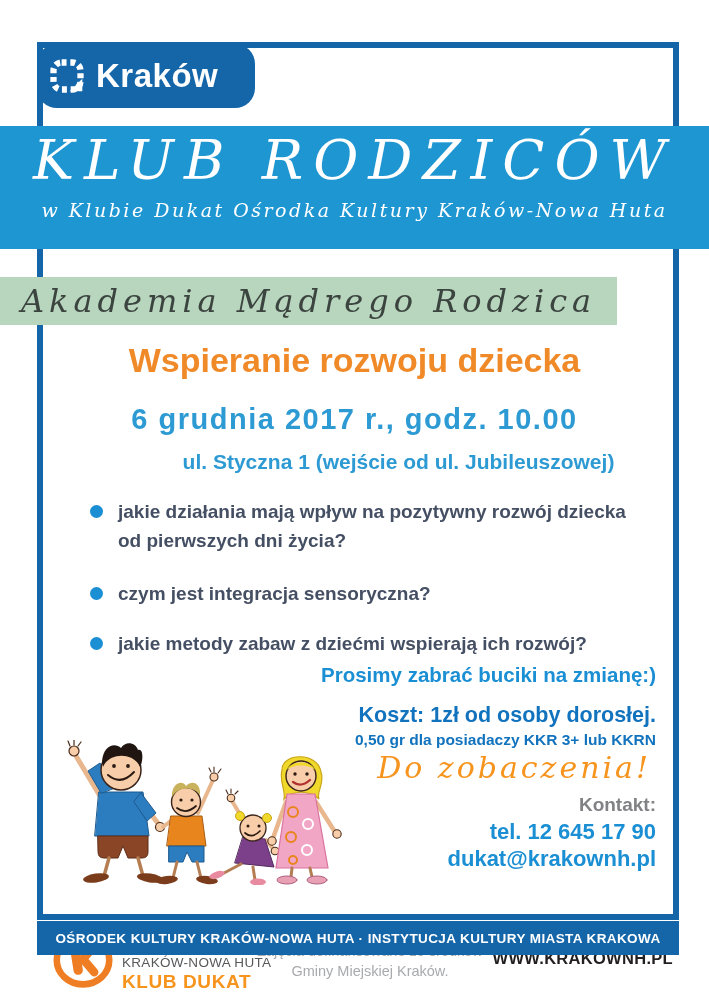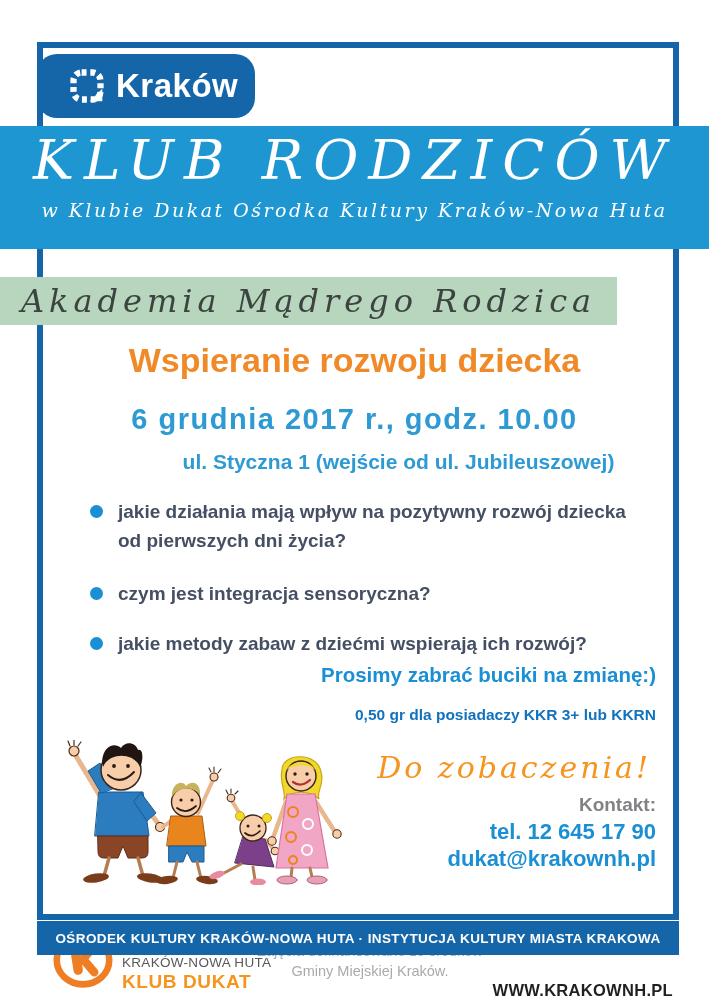--- a/index.html
+++ b/index.html
@@ -12,21 +12,21 @@
     --brightblue:#1b8fd3;
     --deepblue:#1172bd;
   }
   *{box-sizing:border-box;}
   html,body{margin:0;padding:0;}
   body{
     width:709px;height:1000px;position:relative;background:#fff;
     font-family:"Liberation Sans",sans-serif;overflow:hidden;
   }
   .frame{position:absolute;left:37px;top:42px;width:642px;height:878px;border:6px solid var(--dark);z-index:1;}
-  .krakow-block{position:absolute;left:37px;top:54px;width:218px;height:64px;background:var(--dark);display:flex;align-items:center;padding-left:32px;z-index:5;border-radius:20px;}
+  .krakow-block{position:absolute;left:37px;top:44px;width:218px;height:64px;background:var(--dark);display:flex;align-items:center;padding-left:12px;z-index:5;border-radius:20px;}
   .krakow-label{color:#fff;font-size:33px;font-weight:bold;margin-left:11px;letter-spacing:.5px;}
   .banner{position:absolute;left:0;top:126px;width:709px;height:123px;background:var(--mid);z-index:4;text-align:center;color:#fff;}
   .script{font-family:"DejaVu Serif",serif;font-style:italic;}
   .banner-title{margin-top:4px;font-size:55px;letter-spacing:10px;line-height:1.1;}
   .banner-subtitle{margin-top:8px;font-size:19px;letter-spacing:2.5px;}
   .green-band{position:absolute;left:0;top:277px;width:617px;height:48px;background:var(--green);z-index:4;display:flex;align-items:center;justify-content:center;}
   .green-title{font-size:32px;color:#3c4440;letter-spacing:5px;}
   .event-heading{position:absolute;left:0;top:341px;width:709px;text-align:center;font-size:34px;font-weight:bold;color:var(--orange);z-index:2;}
   .event-date{position:absolute;left:0;top:403px;width:709px;text-align:center;font-size:29px;font-weight:bold;color:var(--txtblue);letter-spacing:1.5px;z-index:2;}
   .event-address{position:absolute;left:0;top:450px;width:709px;text-align:center;font-size:21px;font-weight:bold;color:var(--txtblue);z-index:2;margin-left:44px;}
@@ -45,21 +45,21 @@
   .contact-phone{font-size:22px;font-weight:bold;color:var(--brightblue);margin-top:3px;}
   .contact-email{font-size:22px;font-weight:bold;color:var(--brightblue);margin-top:1px;}
   .family{position:absolute;left:46px;top:740px;z-index:2;}
   .footer-bar{position:absolute;left:37px;top:921px;width:642px;height:34px;background:var(--dark);color:#fff;display:flex;align-items:center;justify-content:center;font-size:13.5px;font-weight:bold;letter-spacing:.4px;z-index:6;}
   .dukat-logo{position:absolute;left:53px;top:930px;z-index:2;}
   .org-text{position:absolute;left:122px;top:937px;line-height:1.18;z-index:2;}
   .org1{font-size:15px;font-weight:bold;color:#231f20;letter-spacing:.3px;margin-left:16px;}
   .org2{font-size:13.5px;color:#58595b;letter-spacing:.3px;}
   .org3{font-size:19px;font-weight:bold;color:#f6941e;letter-spacing:.6px;}
   .funding{position:absolute;left:255px;top:942px;width:230px;text-align:center;color:#a8aaad;font-size:14.5px;line-height:1.35;z-index:2;}
-  .website{position:absolute;right:36px;top:949px;font-size:16.5px;font-weight:bold;color:#231f20;letter-spacing:.3px;z-index:2;margin-top:32px;}
+  .website{position:absolute;right:36px;top:949px;font-size:16.5px;font-weight:bold;color:#231f20;letter-spacing:.3px;z-index:2;}
 </style>
 </head>
 <body>
 
 <div class="frame"></div>
 
 <div class="krakow-block">
   <svg width="36" height="36" viewBox="0 0 40 40">
     <rect x="5" y="5" width="30" height="30" rx="9" fill="none" stroke="#ffffff" stroke-width="7" stroke-dasharray="5.5 4.2"></rect>
     <path d="M23,37 L37,23 L37,37 Z" fill="#ffffff"></path>
@@ -91,20 +91,21 @@
   </li>
   <li class="bullet-item">
     <span class="dot"></span>
     <span>jakie metody zabaw z dziećmi wspierają ich rozwój?</span>
   </li>
 </ul>
 
 <div class="shoes-note">Prosimy zabrać buciki na zmianę:)</div>
 
 <div class="cost-block">
+  <div class="cost-main">Koszt: 1zł od osoby dorosłej.</div>
   <div class="cost-discount">0,50 gr dla posiadaczy KKR 3+ lub KKRN</div>
 </div>
 
 <div class="farewell script">Do zobaczenia!</div>
 
 <div class="contact">
   <div class="contact-label">Kontakt:</div>
   <div class="contact-phone">tel. 12 645 17 90</div>
   <div class="contact-email">dukat@krakownh.pl</div>
 </div>

